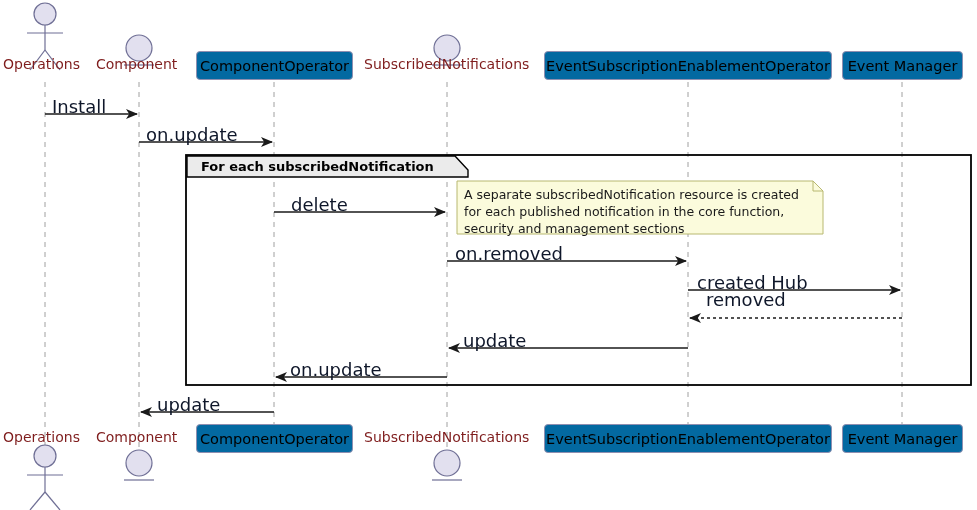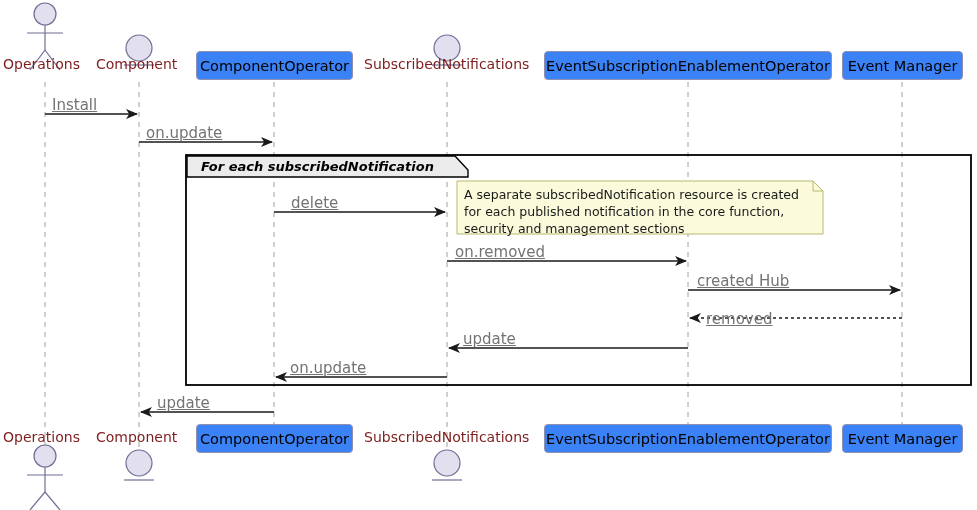--- a/index.html
+++ b/index.html
@@ -27,39 +27,38 @@
   .plabel {
     position: absolute;
     font-size: 14px;
     color: #7f1d1d;
     white-space: nowrap;
     line-height: 1;
   }
   .pbox {
     position: absolute;
     box-sizing: border-box;
-    background: #3b82f6;
+    background: #0369a1;
     border: 1px solid #8f8fb0;
     border-radius: 4px;
     font-size: 14.5px;
     color: #000000;
     white-space: nowrap;
     display: flex;
     align-items: center;
     justify-content: center;
     padding: 0 26px;
   }
   
   .msg {
     position: absolute;
-    font-size: 15px;
-    color: #737373;
+    font-size: 18px;
+    color: #0f172a;
     white-space: nowrap;
     line-height: 1;
-    text-decoration: underline;
   }
   
   .frame-label {
     position: absolute;
     box-sizing: border-box;
     font-size: 13px;
     font-weight: bold;
     color: #000000;
     white-space: nowrap;
     display: flex;
@@ -173,37 +172,37 @@
   <div class="plabel" style="left:96px; top:430px;">Component</div>
 
   <div class="pbox" style="left:196px; top:424px; width:157px; height:29px;">ComponentOperator</div>
 
   <div class="plabel" style="left:364px; top:430px;">SubscribedNotifications</div>
 
   <div class="pbox" style="left:544px; top:424px; width:288px; height:29px;">EventSubscriptionEnablementOperator</div>
 
   <div class="pbox" style="left:842px; top:424px; width:121px; height:29px;">Event Manager</div>
 
-  <div class="frame-label" style="left:187px; top:156px; width:270px; height:21px;font-style:italic;">For each subscribedNotification</div>
+  <div class="frame-label" style="left:187px; top:156px; width:270px; height:21px;">For each subscribedNotification</div>
 
   <div class="note-text" style="left:464px; top:186px; width:352px;">A separate subscribedNotification resource is created
 for each published notification in the core function,
 security and management sections</div>
 
   <div class="msg" style="left:52px;  top:98px;">Install</div>
 
   <div class="msg" style="left:146px; top:126px;">on.update</div>
 
   <div class="msg" style="left:291px; top:196px;">delete</div>
 
   <div class="msg" style="left:455px; top:245px;">on.removed</div>
 
   <div class="msg" style="left:697px; top:274px;">created Hub</div>
 
-  <div class="msg" style="left:706px; top:312px;">removed</div>
+  <div class="msg" style="left:706px; top:291px;">removed</div>
 
   <div class="msg" style="left:463px; top:332px;">update</div>
 
   <div class="msg" style="left:290px; top:361px;">on.update</div>
 
   <div class="msg" style="left:157px; top:396px;">update</div>
 
 </div>
 
 </body></html>

